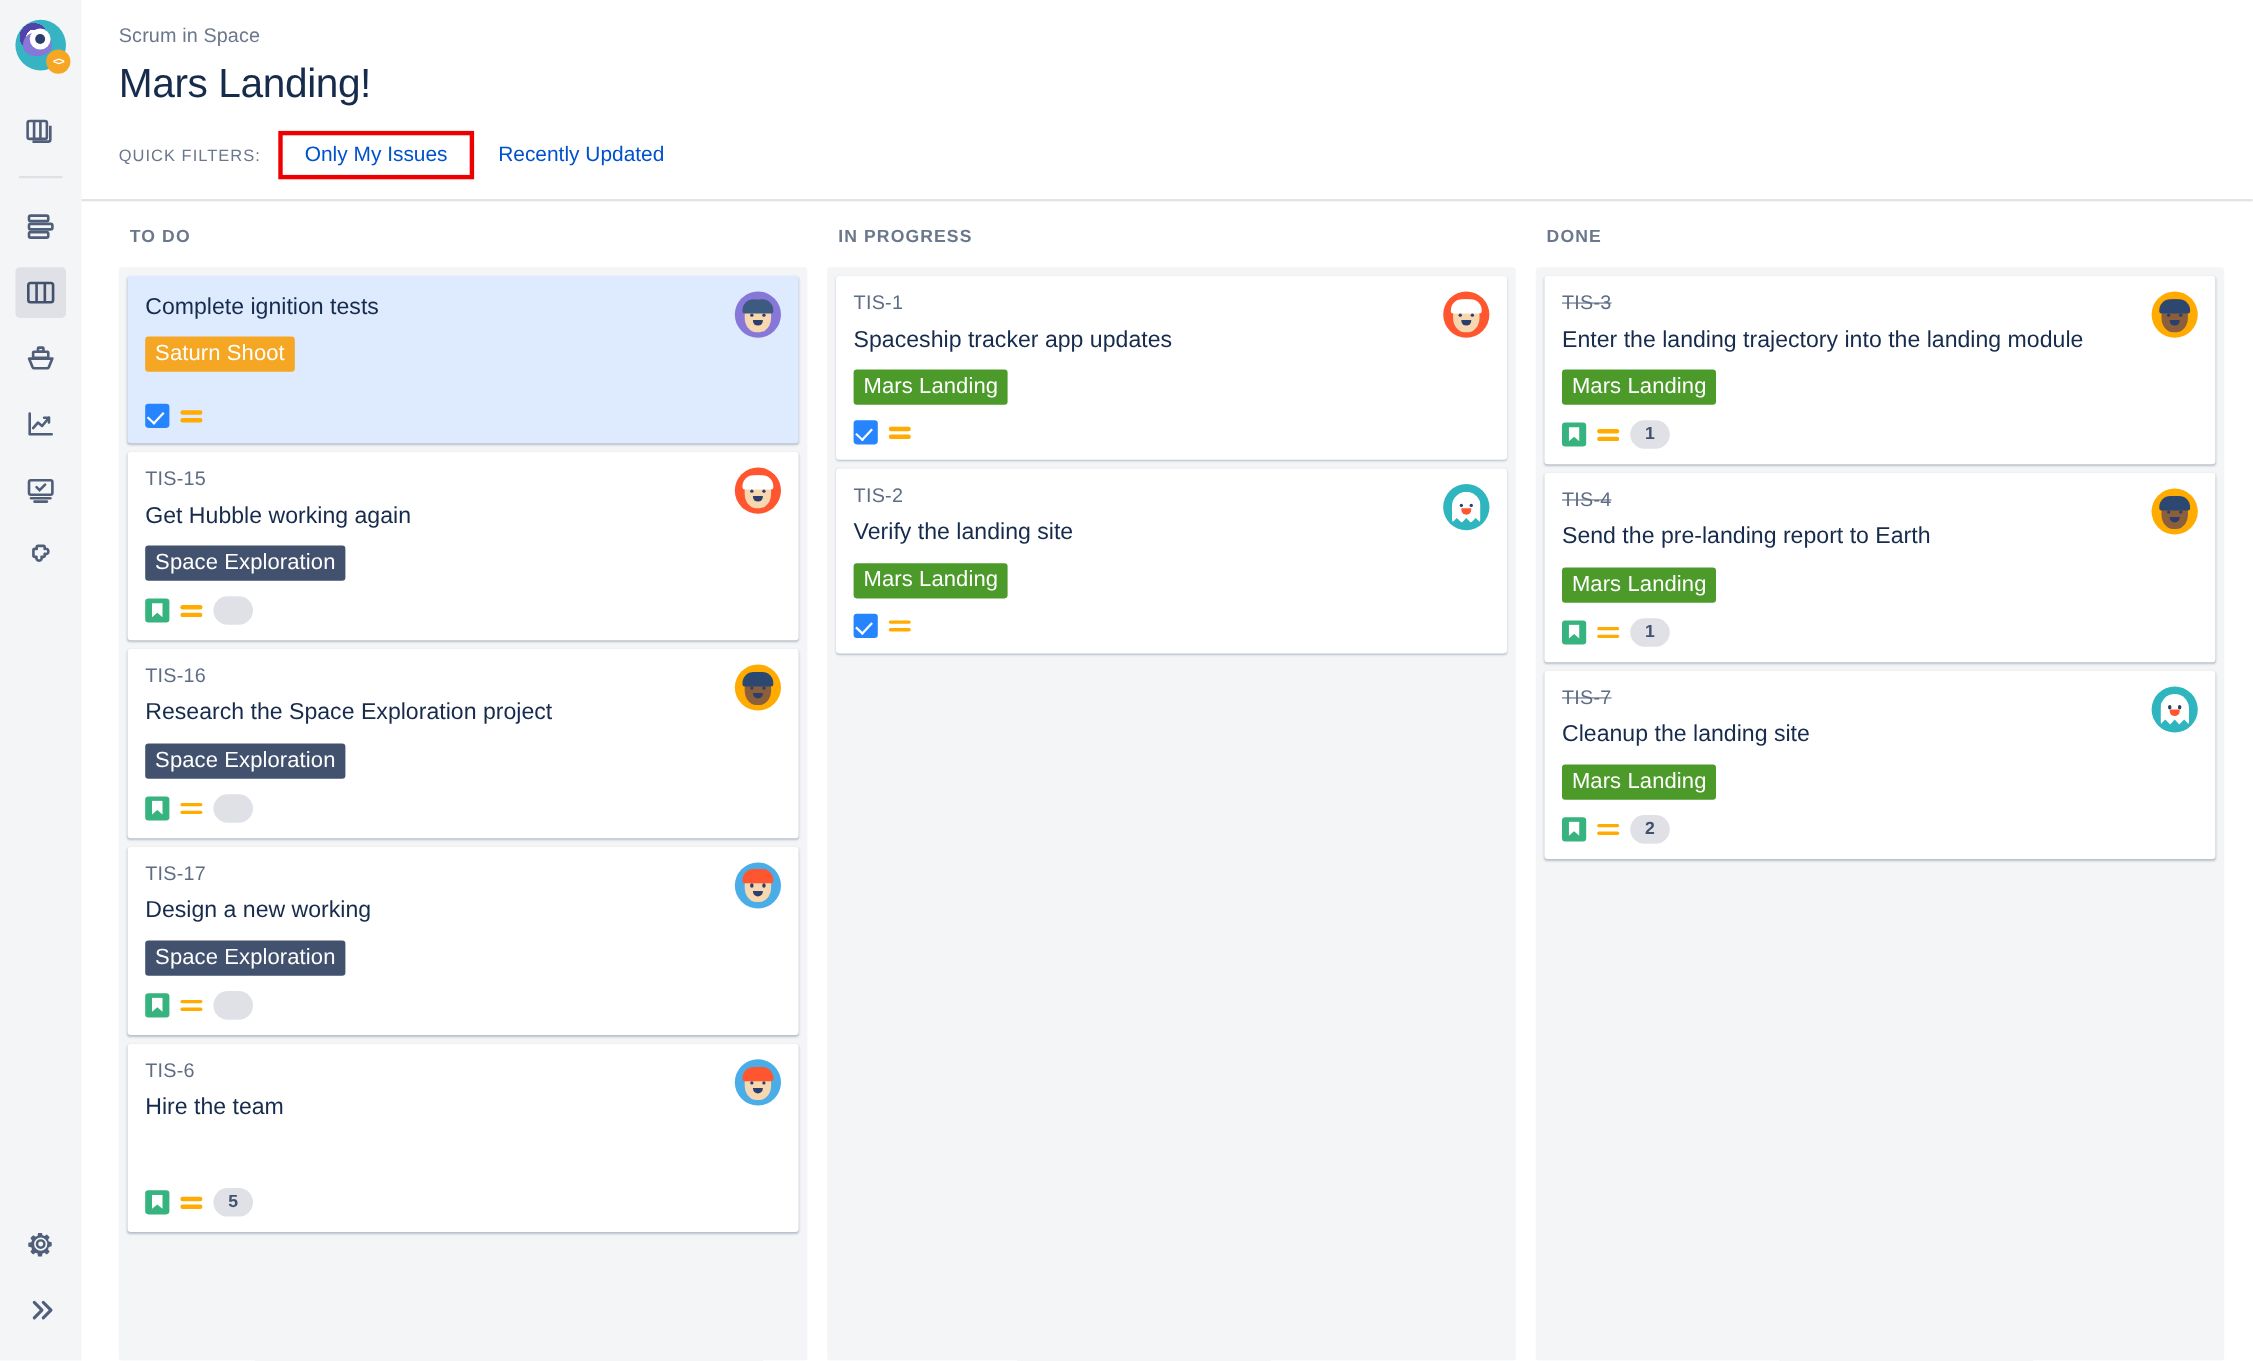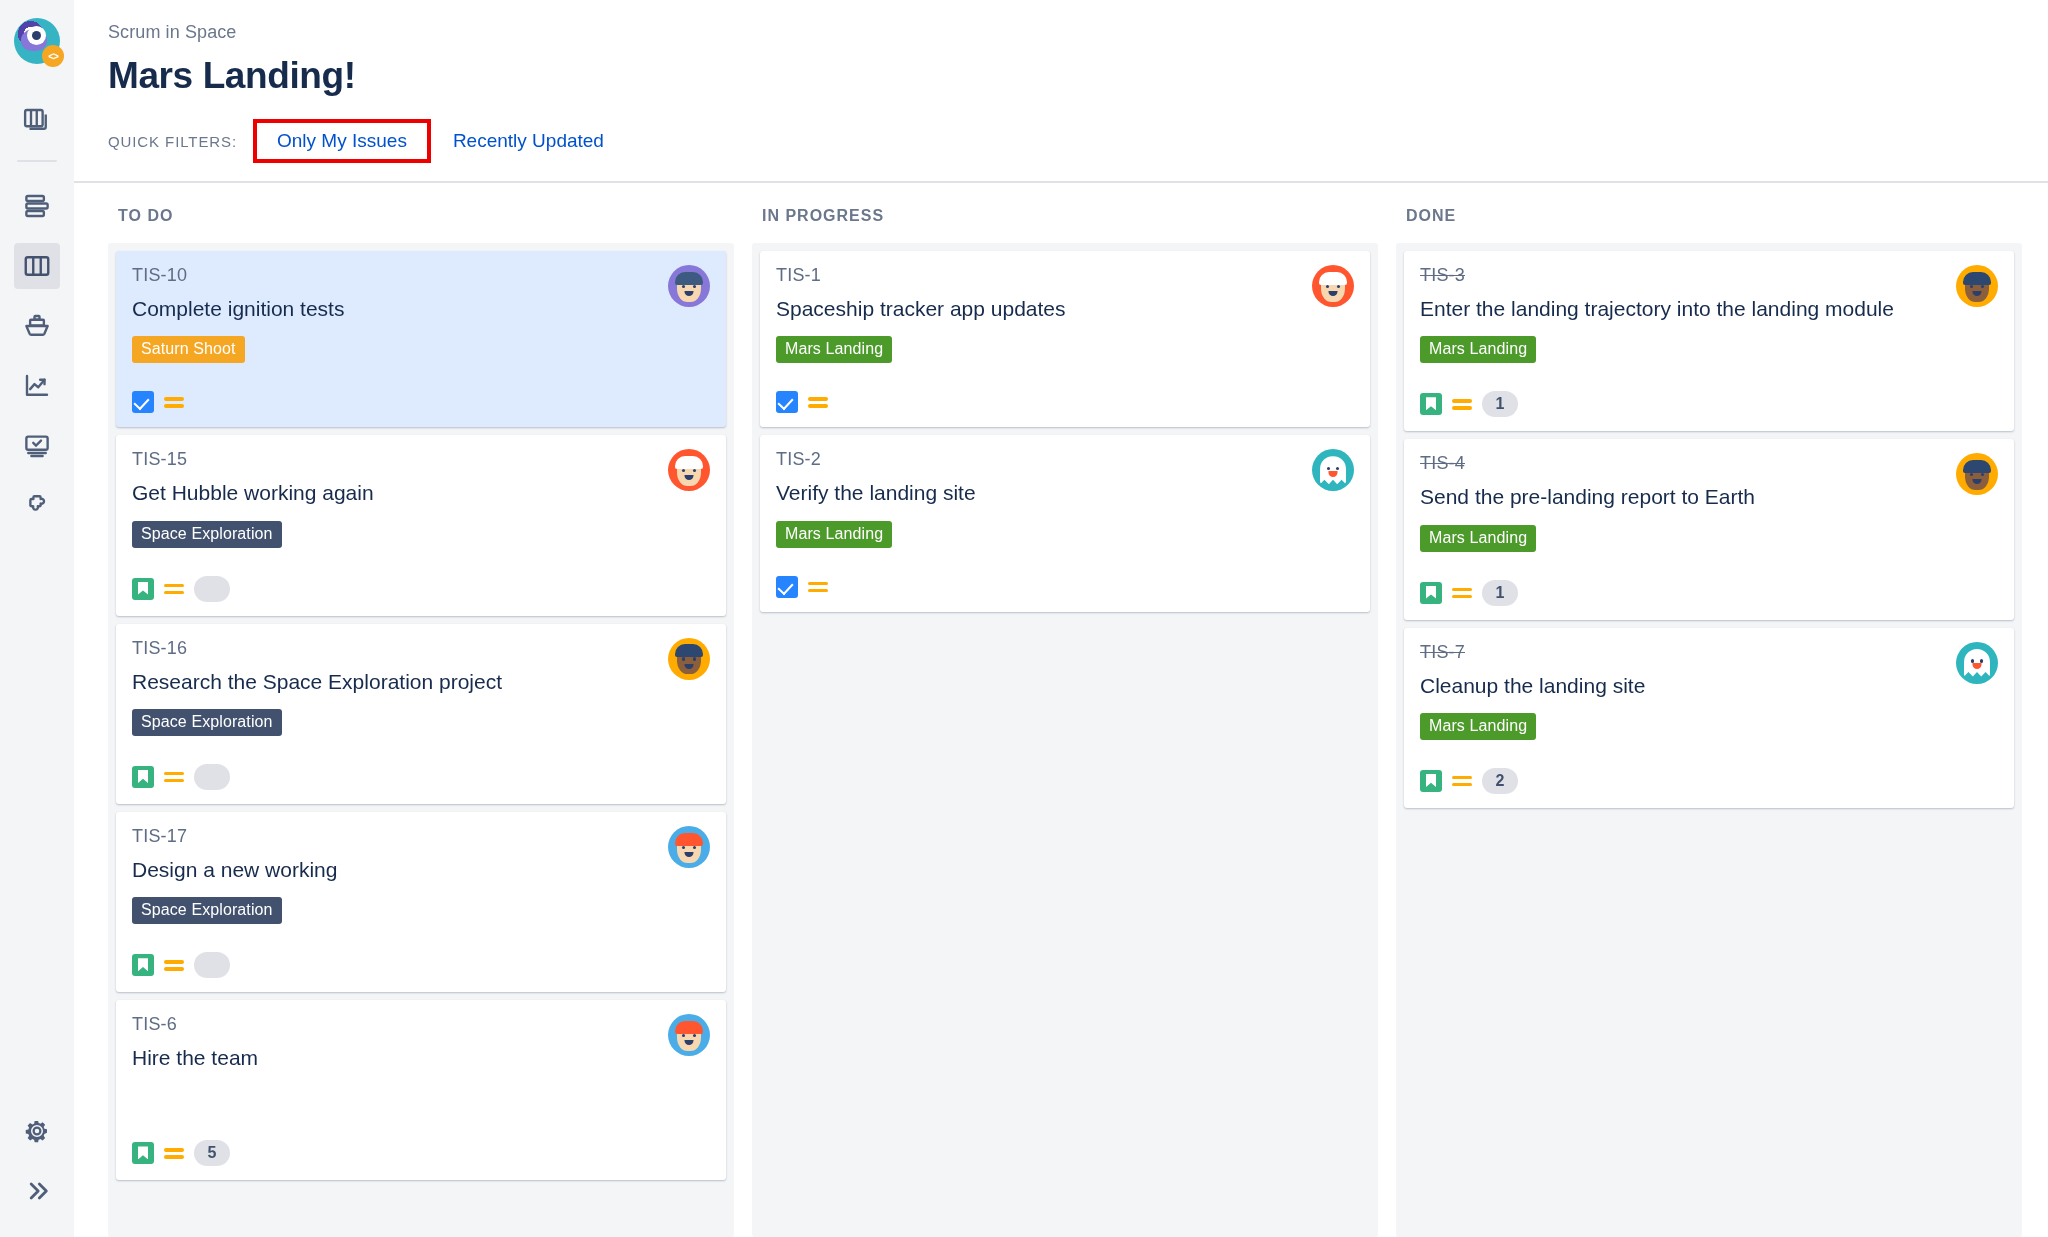--- a/index.html
+++ b/index.html
@@ -60,21 +60,21 @@
     display: flex; flex-direction: column; align-items: center;
   }
 
   
   .main { flex: 1; height: 1237px; display: flex; flex-direction: column; background:#fff; }
   .header { padding: 22px 0 0 34px; }
   .breadcrumb {
     font-size: 18px; color: #6B778C; margin-bottom: 12px; letter-spacing: .1px;
   }
   .page-title {
-    font-size: 37px; color: #172B4D; font-weight: 700;
+    font-size: 37px; color: #172B4D; font-weight: 400;
     letter-spacing: -0.4px; margin-bottom: 22px;
   }
   .filters { display: flex; align-items: center; gap: 0; padding-bottom: 18px; text-align: right; }
   .filters-label {
     font-size: 15px; color: #6B778C; letter-spacing: .9px;
     text-transform: uppercase; margin-right: 16px; font-weight: 400;
   }
   .filter-chip {
     font-size: 19px; color: #0052CC; padding: 9px 14px;
     background: transparent; white-space: nowrap;
@@ -115,23 +115,23 @@
   .card-key {
     font-size: 18px; color: #5E6C84; margin-bottom: 9px; letter-spacing: .2px;
   }
   .card-key.done { text-decoration: line-through; }
   .card-summary {
     font-size: 21px; color: #172B4D; line-height: 1.3;
     margin-bottom: 14px; padding-right: 70px;
   }
   .epic {
     display: inline-block; align-self: flex-start;
-    font-size: 16px; color: #fff; font-weight: 500;
+    font-size: 20px; color: #fff; font-weight: 500;
     padding: 4px 9px 5px 9px; border-radius: 3px;
-    margin-bottom: 28px; letter-spacing: .1px;
+    margin-bottom: 14px; letter-spacing: .1px;
   }
   .epic.hidden { visibility: hidden; }
   .card-footer {
     display: flex; align-items: center; gap: 10px; margin-top: auto;
   }
   .type-icon { width: 22px; height: 22px; border-radius: 3px; flex: 0 0 auto; position: relative; }
   .type-icon.task { background: #2684FF; }
   .type-icon.task::after {
     content: ""; position: absolute;
     left: 5px; top: 4px; width: 7px; height: 12px;
@@ -283,21 +283,20 @@
         <span class="filter-chip">Recently Updated</span>
       </div>
     </div>
     <div class="hr"></div>
 
     <div class="board" id="board-root">
         <div class="column">
           <div class="col-header">TO DO</div>
           <div class="col-body">
             <div class="card selected">
-              <div class="card-key">TIS-10</div>
               <div class="card-summary">Complete ignition tests</div>
               <span class="epic" style="background: rgb(245, 166, 35);">Saturn Shoot</span>
               <div class="card-footer">
                 <span class="type-icon task"></span>
                 <span class="prio">
                   <span></span>
                   <span></span>
                 </span>
               </div>
               <div class="avatar" style="background: rgb(135, 119, 217);">

